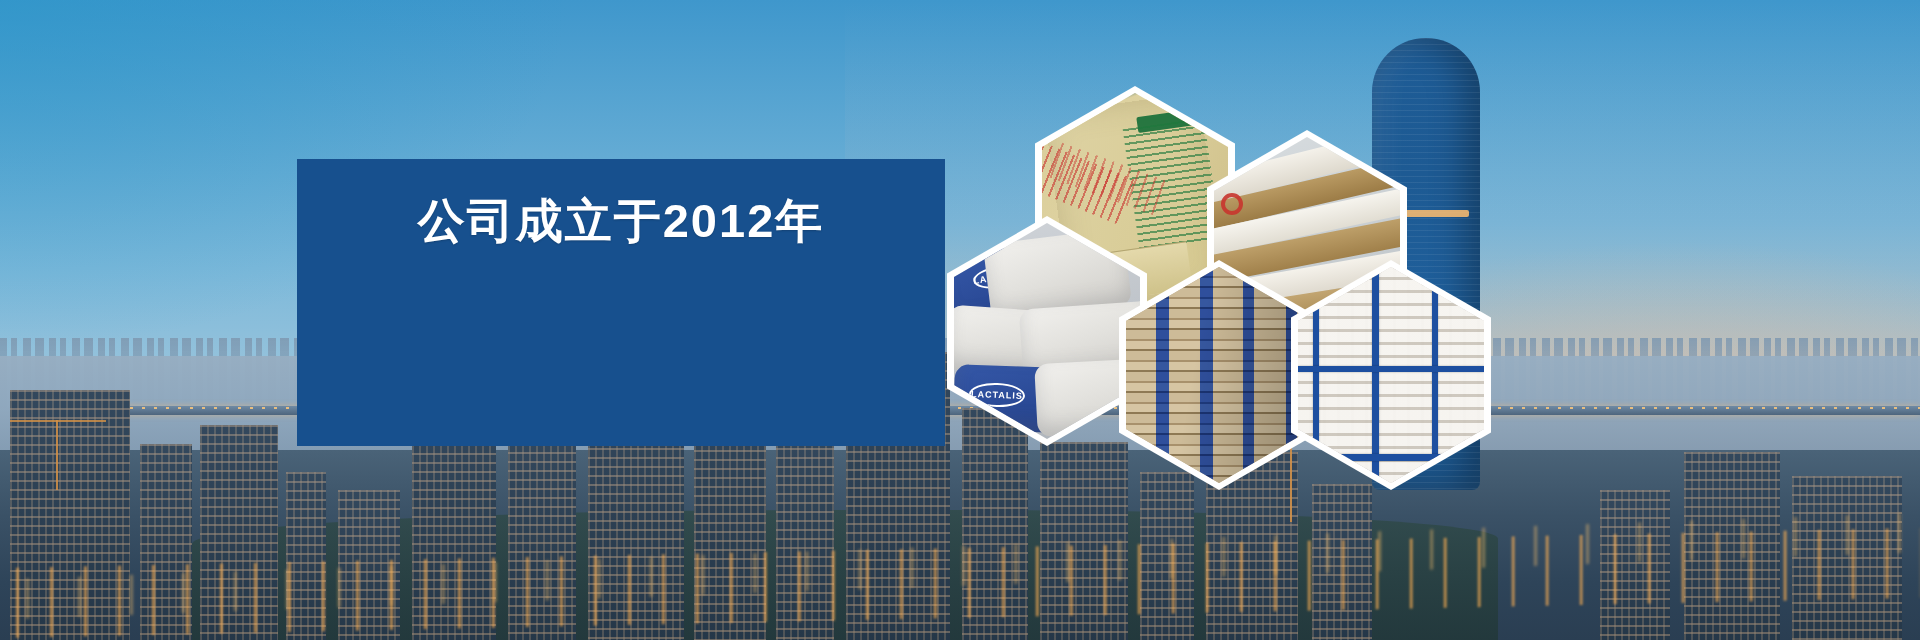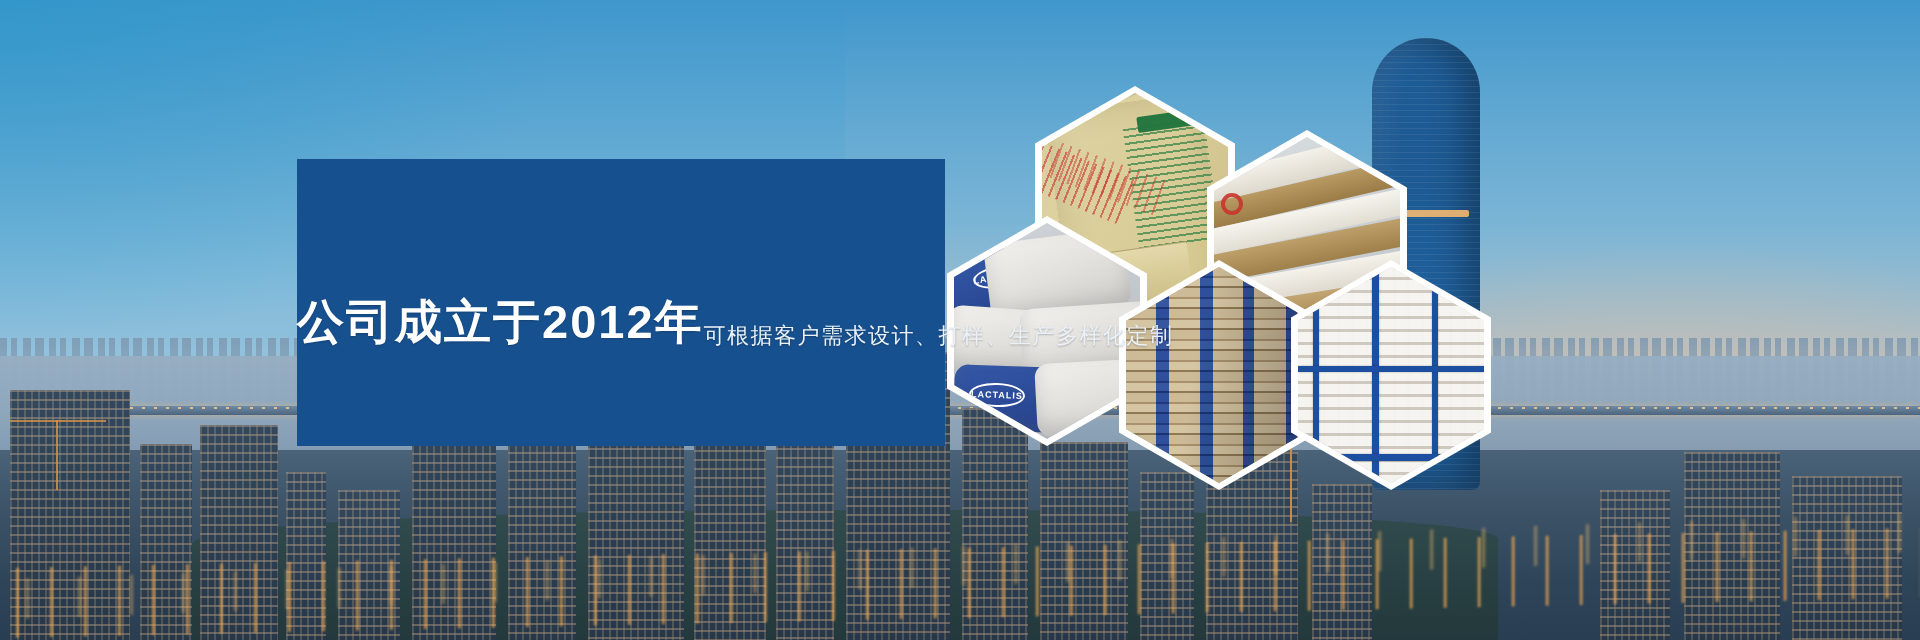--- a/index.html
+++ b/index.html
@@ -134,21 +134,21 @@
     content:"";position:absolute;top:0;left:-46px;width:96px;height:2px;
     background:rgba(214,146,70,.8);
   }
 
   
   .panel{
     position:absolute;left:297px;top:159px;width:648px;height:287px;
     background:#17508e;
   }
   .panel-inner{
-    position:absolute;inset:0;display:flex;flex-direction:row;
+    position:absolute;inset:0;display:flex;flex-direction:column;
     align-items:center;justify-content:flex-start;padding-top:38px;
   }
   .headline{
     color:#fff;font-size:47px;font-weight:700;letter-spacing:2px;
     line-height:1;white-space:nowrap;text-shadow:0 1px 2px rgba(0,0,0,.18);
   }
   .pill{
     margin-top:26px;height:47px;background:#fff;border-radius:24px;
     display:flex;align-items:center;gap:34px;padding:0 30px;
   }
@@ -424,17 +424,16 @@
     </div>
 
   </div>
 
   <div class="panel">
     <div class="panel-inner">
 
       <div class="headline">公司成立于2012年</div>
 
 
-      <div class="subline">可根据客户需求设计、打样、生产多样化定制</div>
     </div>
   </div>
 
 </div>
 
 </body></html>

